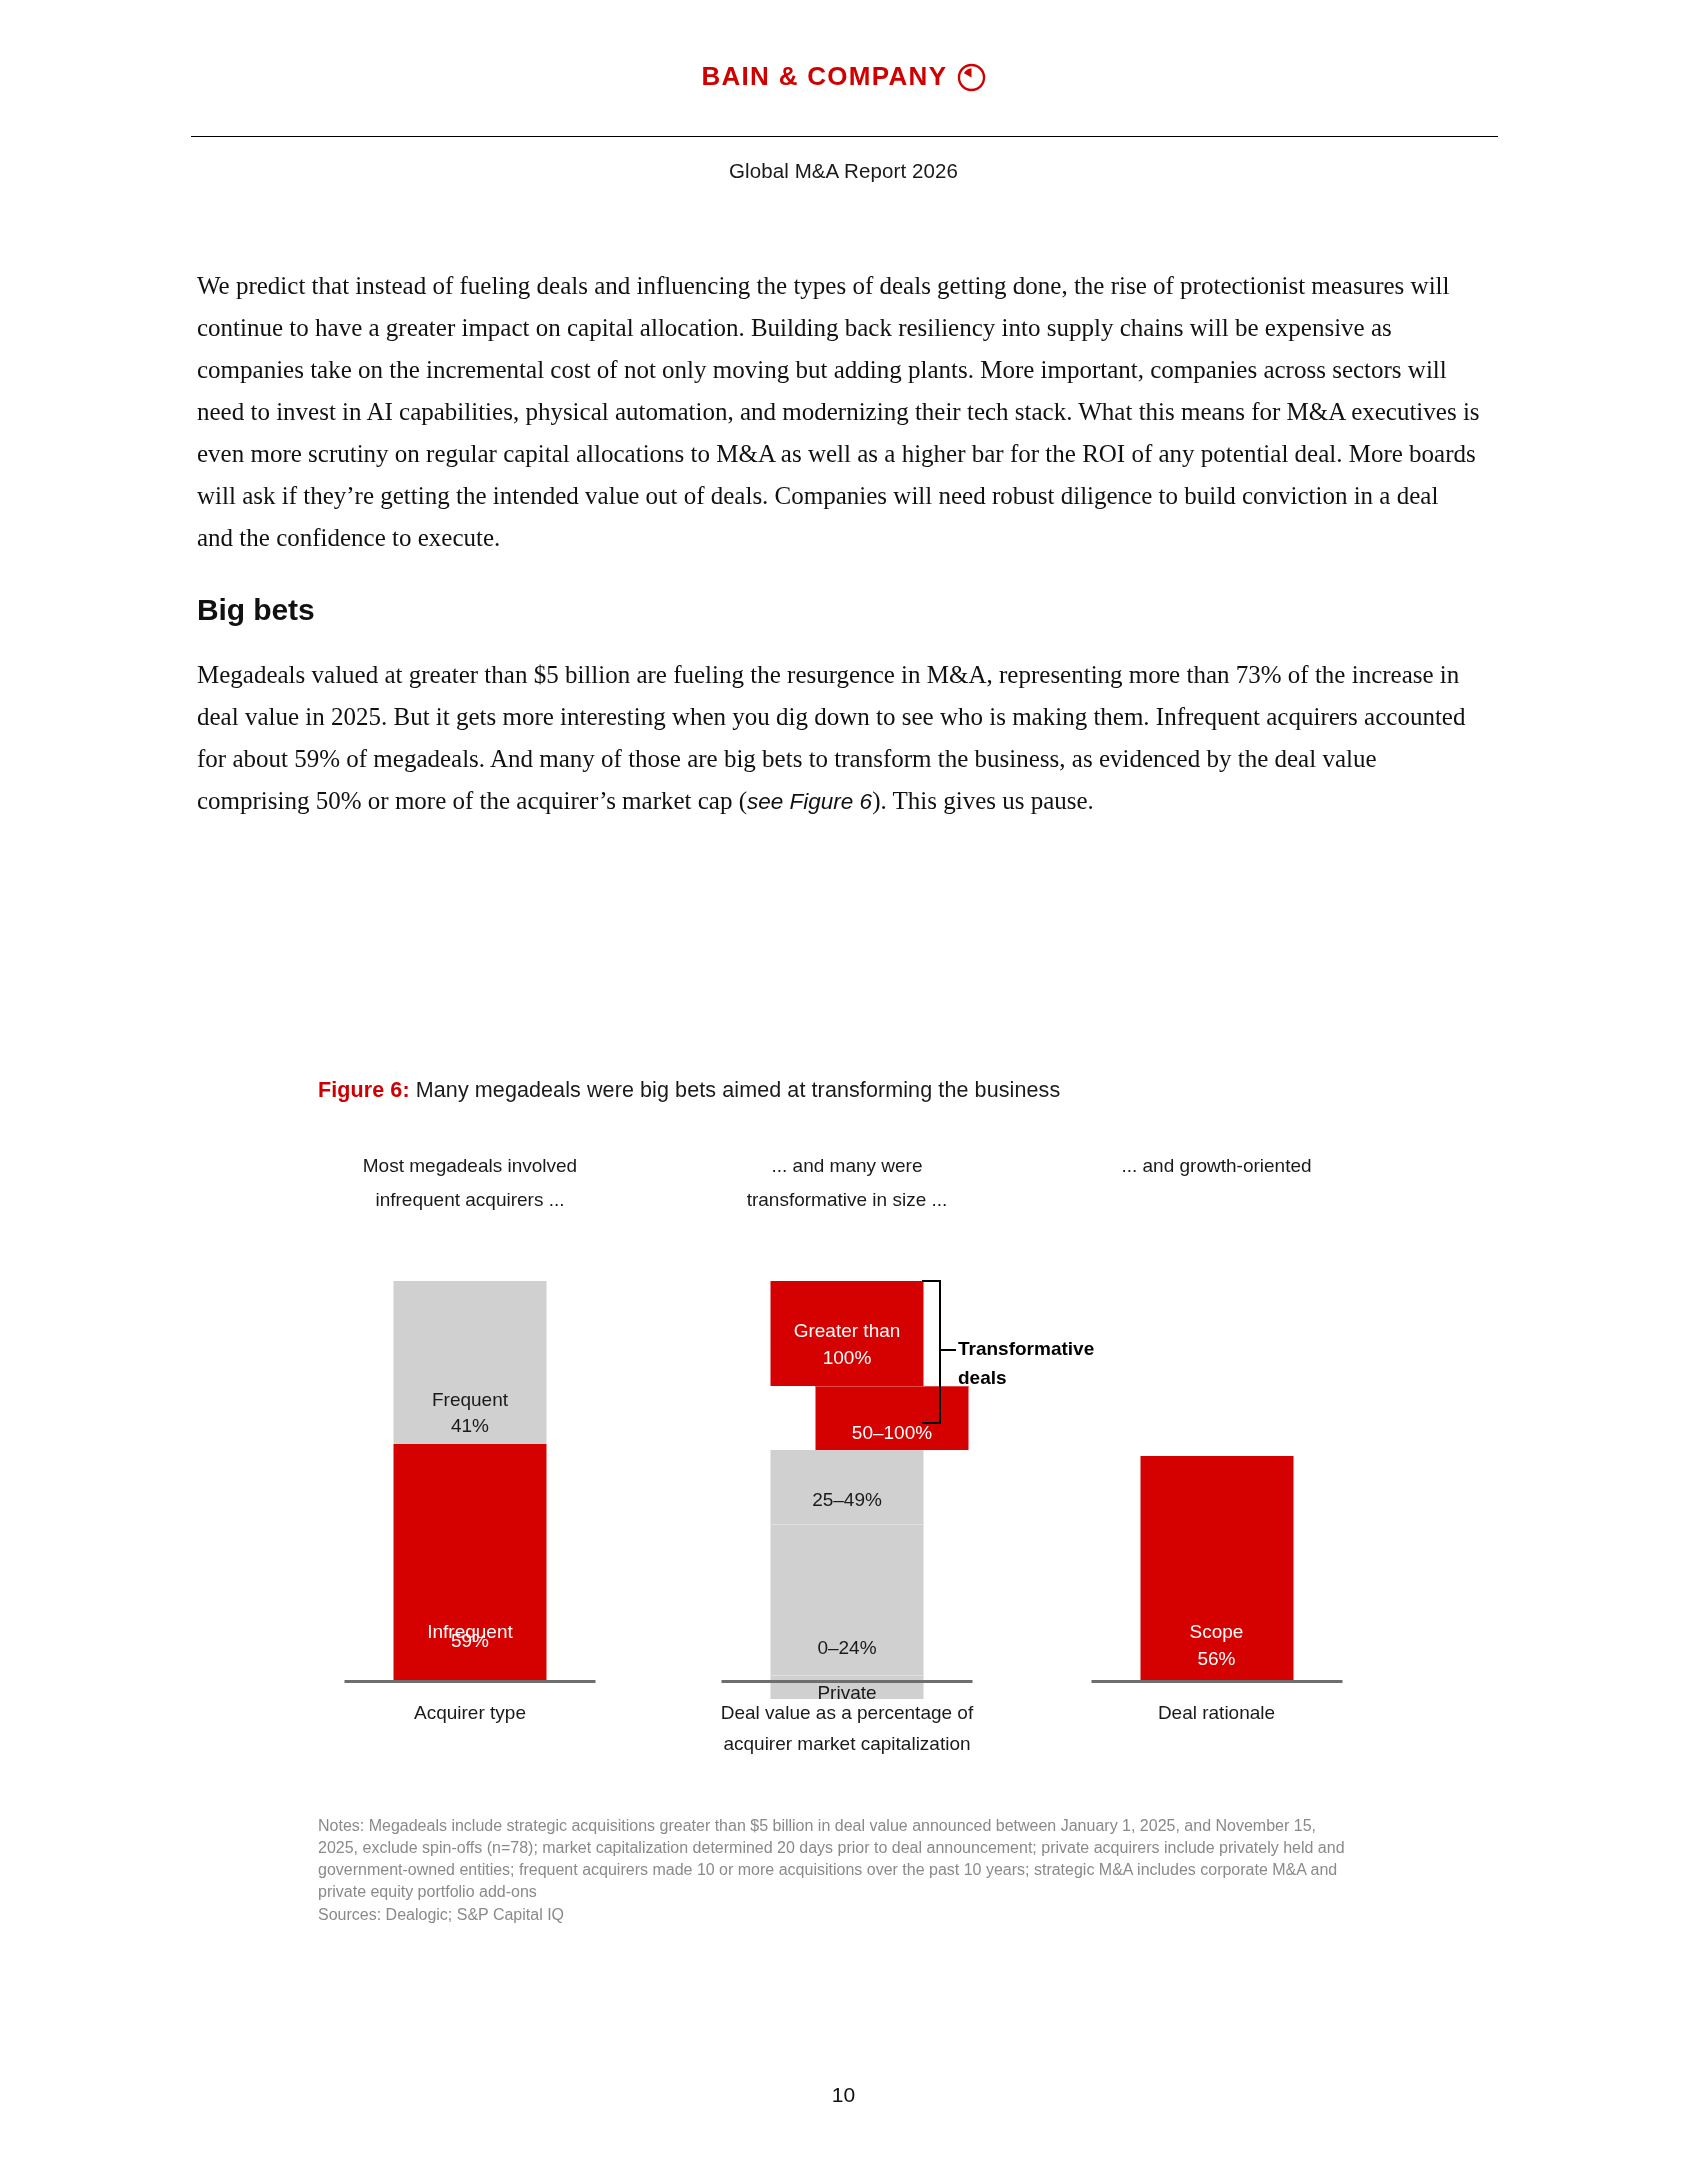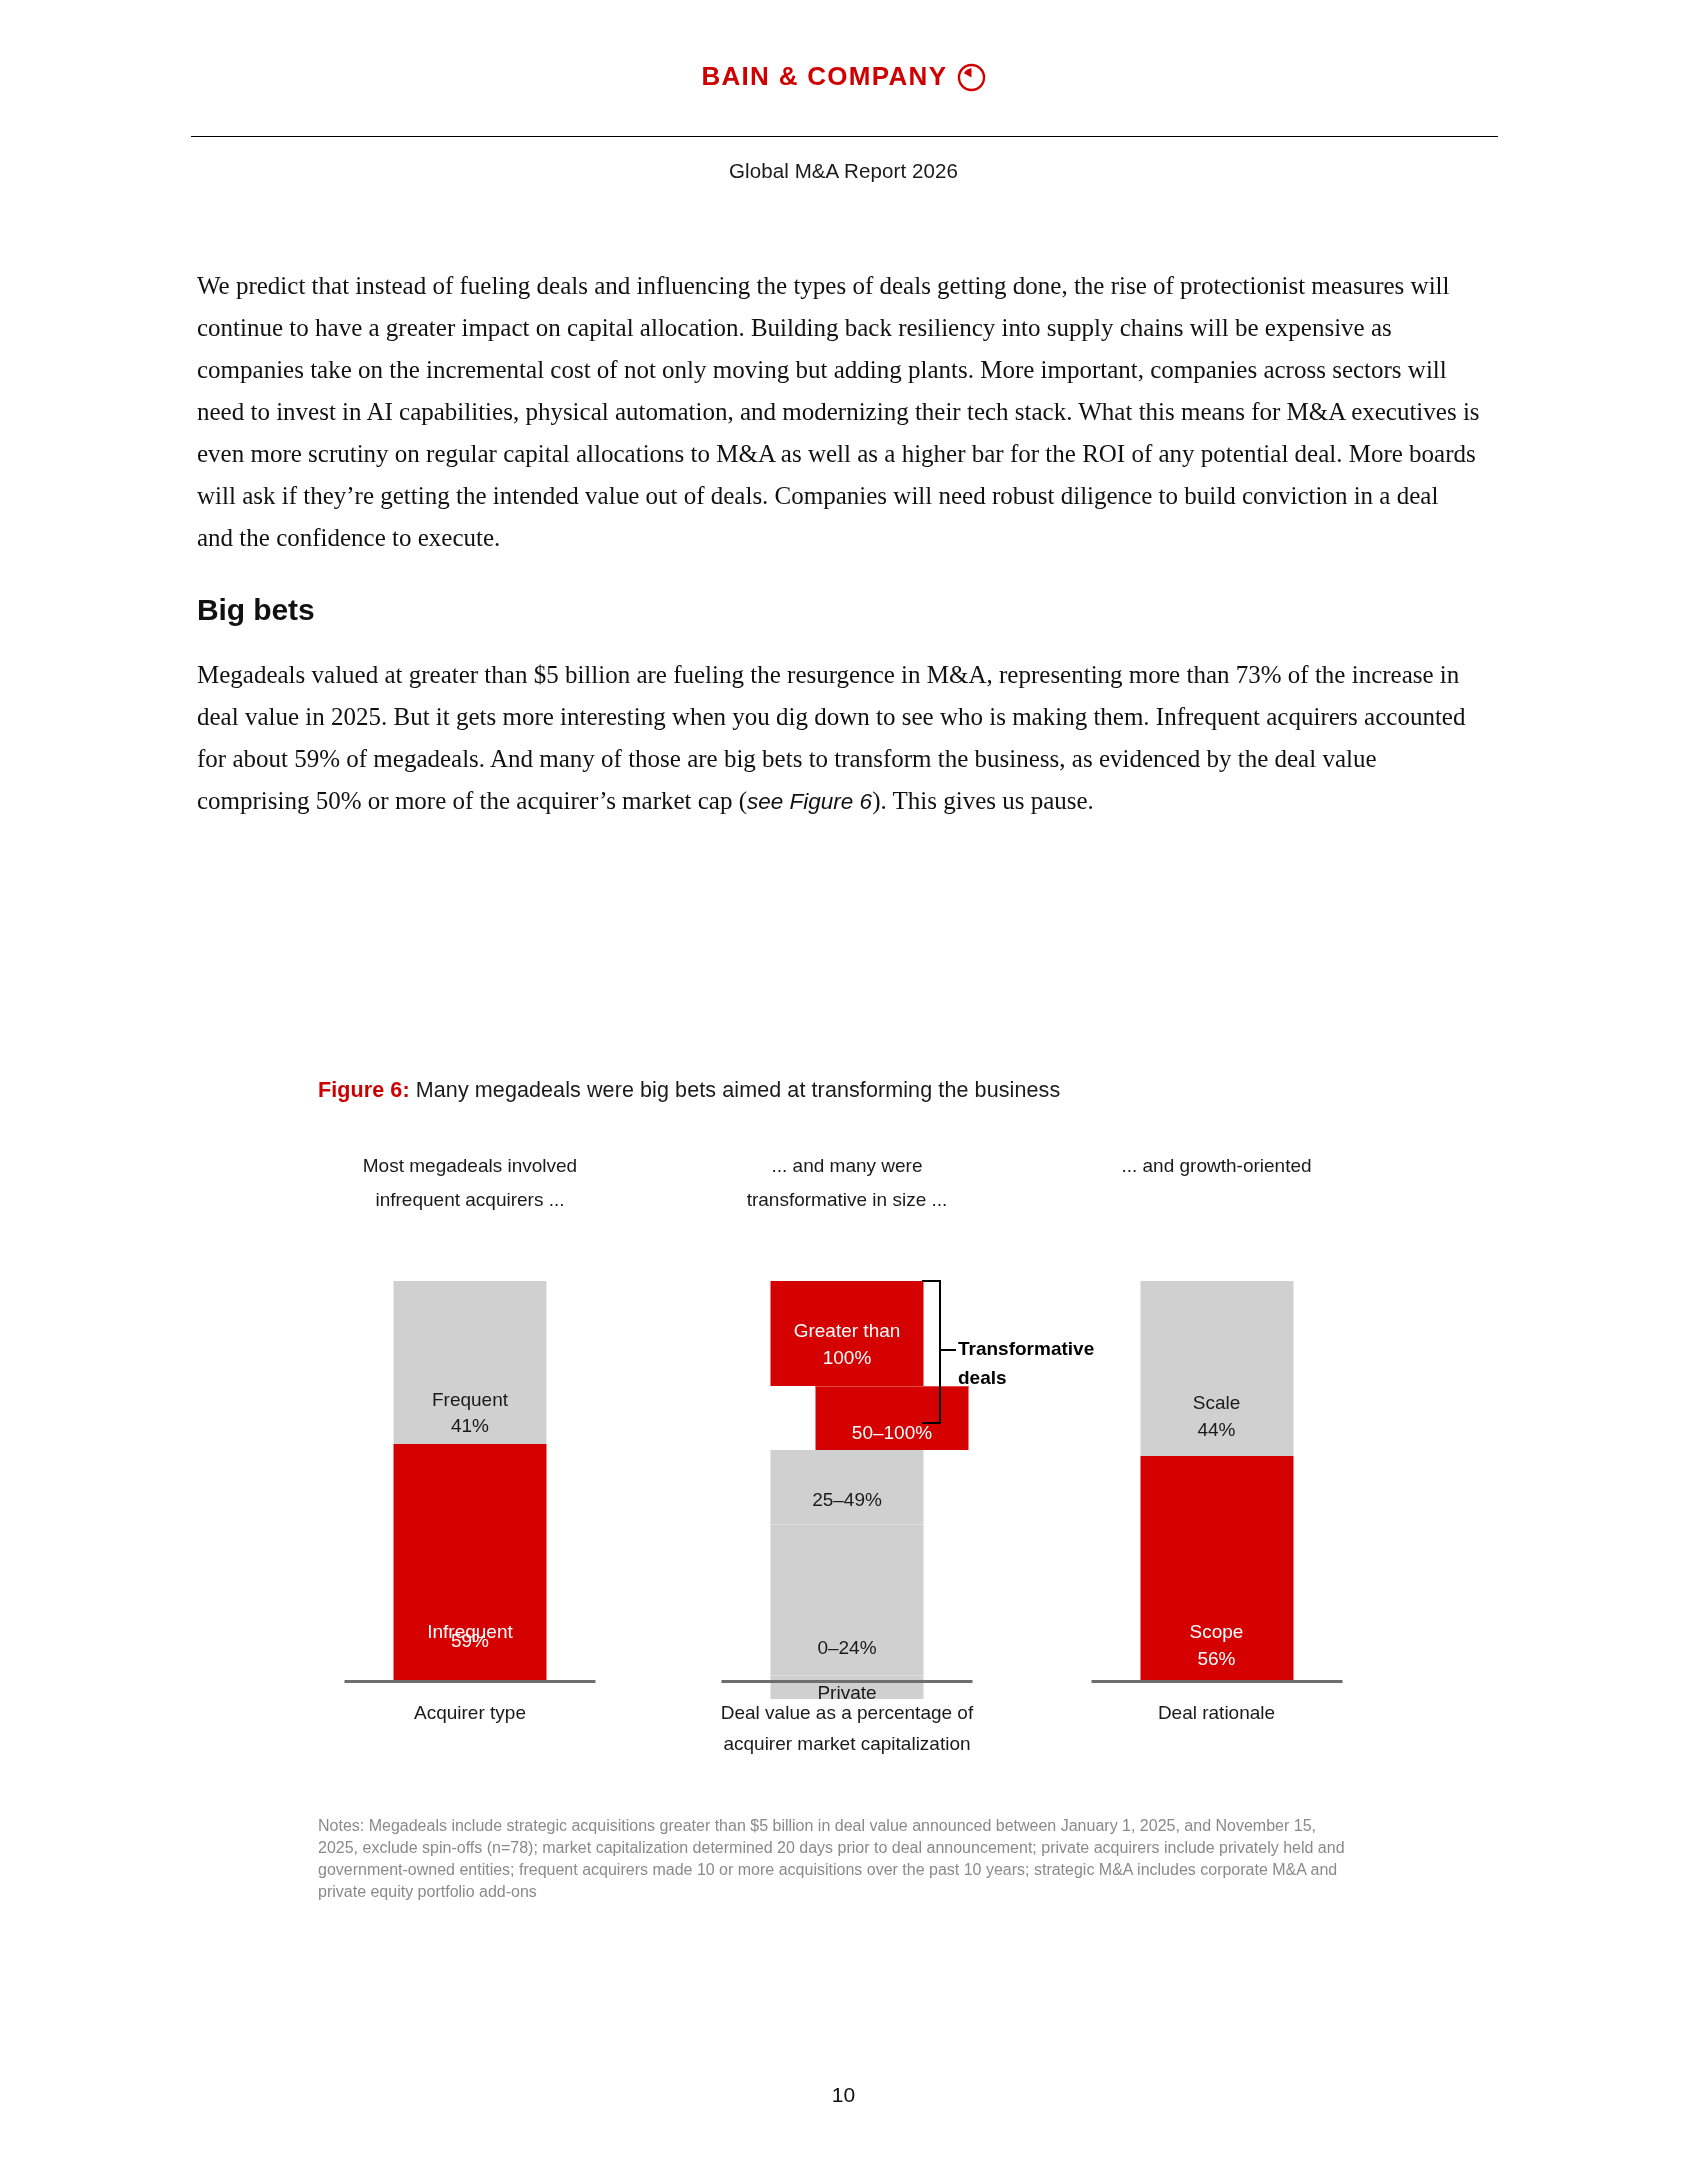--- a/index.html
+++ b/index.html
@@ -232,33 +232,30 @@
 
       <div class="baseline" style="top:430px; width:251px;"></div>
       <div class="axis-title" style="top:447px;">
         <div>Deal value as a percentage of</div>
         <div>acquirer market capitalization</div>
       </div>
     </div>
 
     <div class="col col-3">
       <div class="bar" style="top:31px; height:399px;">
-        <div class="seg grey" style="top:0px; height:175px;">
-          <span class="lbl" style="top:109px;">Scale</span>
-          <span class="lbl" style="top:136px;">44%</span>
-        </div>
         <div class="seg red" style="top:175px; height:224px;">
           <span class="lbl" style="top:163px;">Scope</span>
           <span class="lbl" style="top:190px;">56%</span>
         </div>
       </div>
       <div class="baseline" style="top:430px; width:251px;"></div>
       <div class="axis-title" style="top:447px;">Deal rationale</div>
     </div>
   </div>
 
   <div class="notes">
     <div>Notes: Megadeals include strategic acquisitions greater than $5 billion in deal value announced between January 1, 2025, and November 15, 2025, exclude spin-offs (n=78); market capitalization determined 20 days prior to deal announcement; private acquirers include privately held and government-owned entities; frequent acquirers made 10 or more acquisitions over the past 10 years; strategic M&amp;A includes corporate M&amp;A and private equity portfolio add-ons</div>
+    <div class="sources">Sources: Dealogic; S&amp;P Capital IQ</div>
   </div>
 
   <div class="pageno">10</div>
 </div>
 
 
 </body></html>

